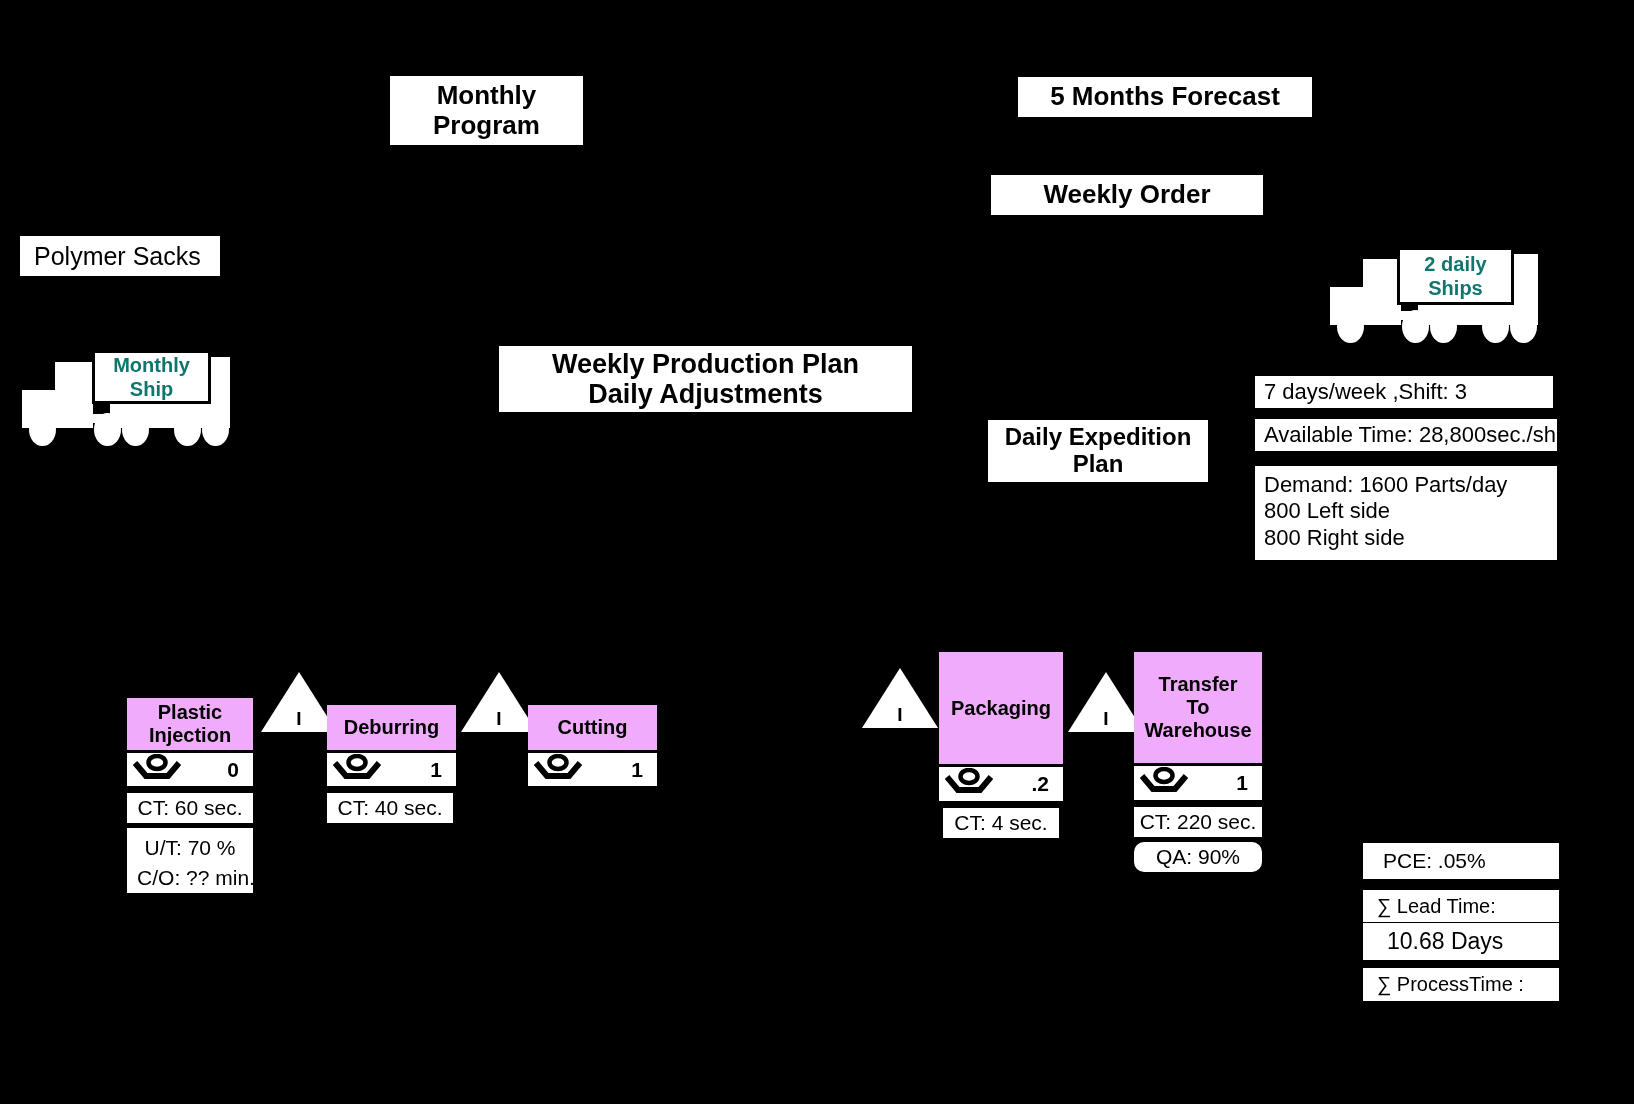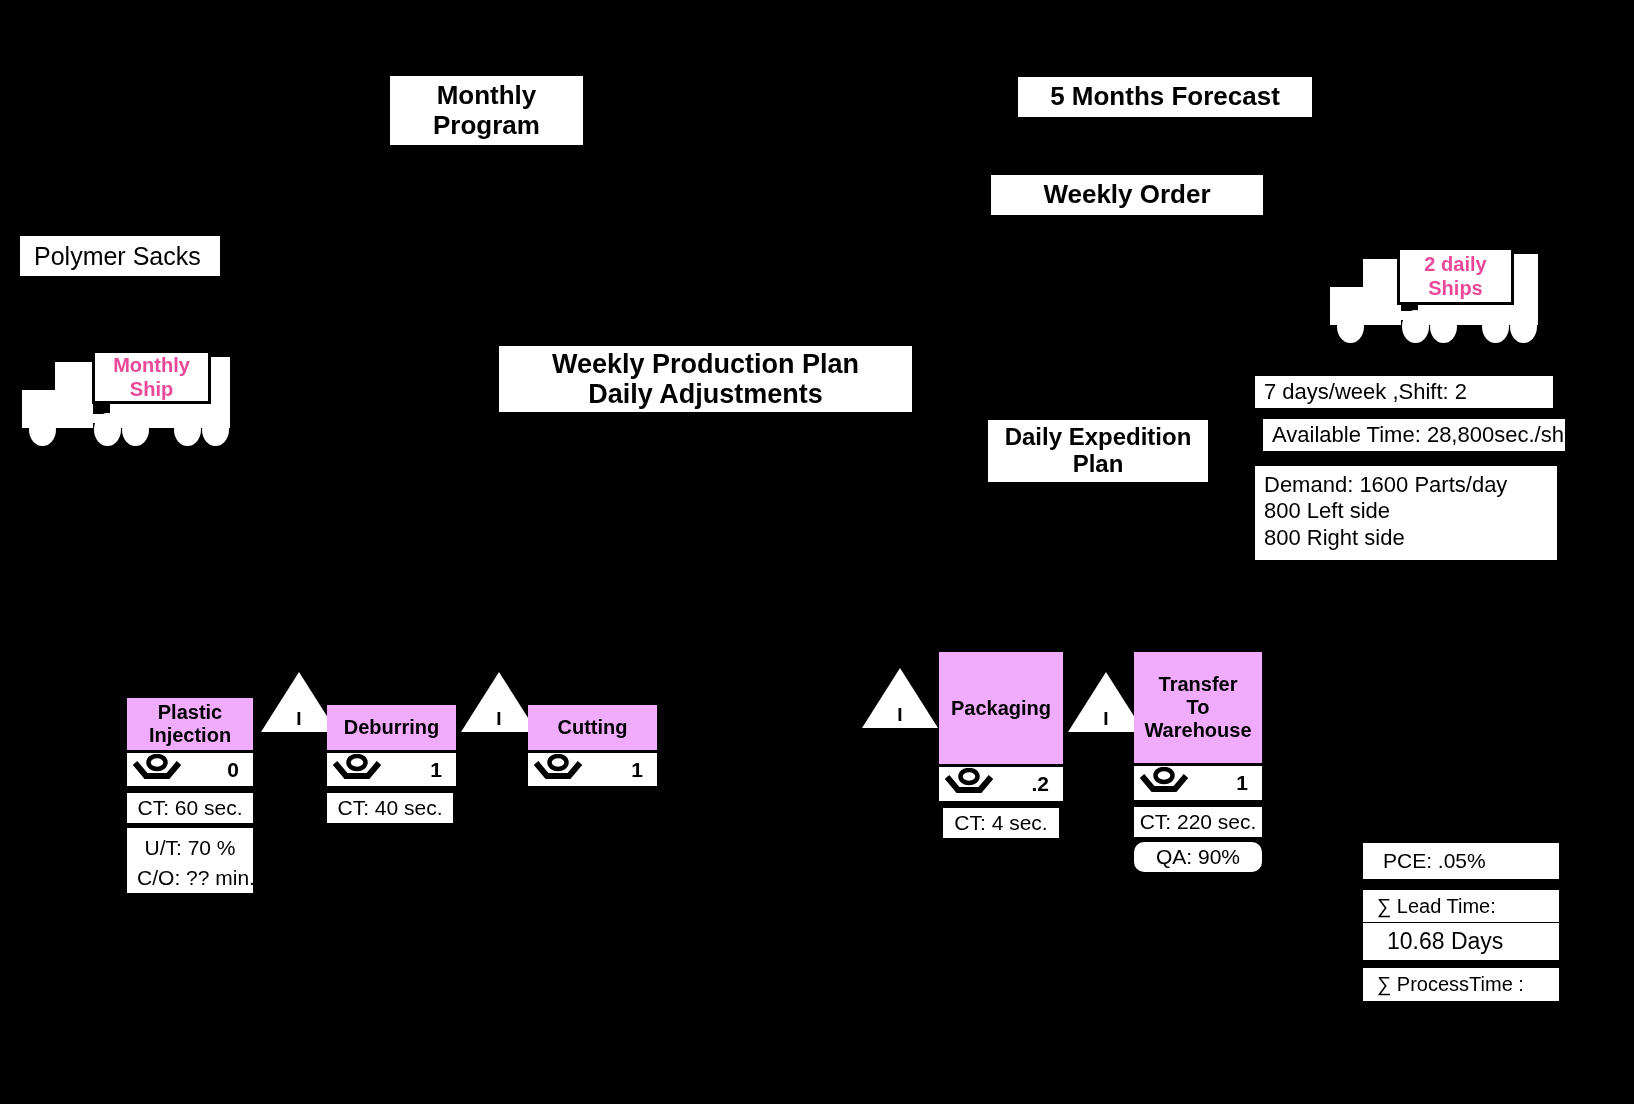--- a/index.html
+++ b/index.html
@@ -122,21 +122,21 @@
     background: #ffffff;
     border-radius: 50%;
   }
   .truck .hitch {
     position: absolute;
     background: #ffffff;
   }
   .truck-label {
     position: absolute;
     background: #ffffff;
-    color: #ec4899;
+    color: #0f766e;
     border: 3px solid #000000;
     box-sizing: border-box;
     display: flex;
     align-items: center;
     justify-content: center;
     text-align: center;
     font-weight: bold;
     line-height: 1.2;
   }
 </style>
@@ -198,24 +198,24 @@
     <div class="wheel" style="left:100px; top:63px; width:27px; height:33px;"></div>
     <div class="wheel" style="left:152px; top:63px; width:27px; height:33px;"></div>
     <div class="wheel" style="left:180px; top:63px; width:27px; height:33px;"></div>
   </div>
   <div class="truck-label" style="left:1397px; top:247px; width:117px; height:58px; font-size:20px;">
     <span style="white-space:pre-line;">2 daily
 Ships</span>
   </div>
 
   <div class="datarow" style="left:1255px; top:376px; width:298px; height:32px; font-size:22px;">
-    <span>7 days/week ,Shift: 2</span>
-  </div>
-
-  <div class="datarow" style="left:1255px; top:419px; width:302px; height:32px; font-size:22px;margin-left:8px;">
+    <span>7 days/week ,Shift: 3</span>
+  </div>
+
+  <div class="datarow" style="left:1255px; top:419px; width:302px; height:32px; font-size:22px;">
     <span>Available Time: 28,800sec./shift</span>
   </div>
 
   <div class="datarow" style="left:1255px; top:466px; width:302px; height:94px; font-size:22px; align-items:flex-start; padding-top:6px;">
     <span style="white-space:pre-line; line-height:1.2;">Demand: 1600 Parts/day
 800 Left side
 800 Right side</span>
   </div>
 
   <div class="proc-head" style="left:127px; top:698px; width:126px; height:52px; font-size:20px;">

